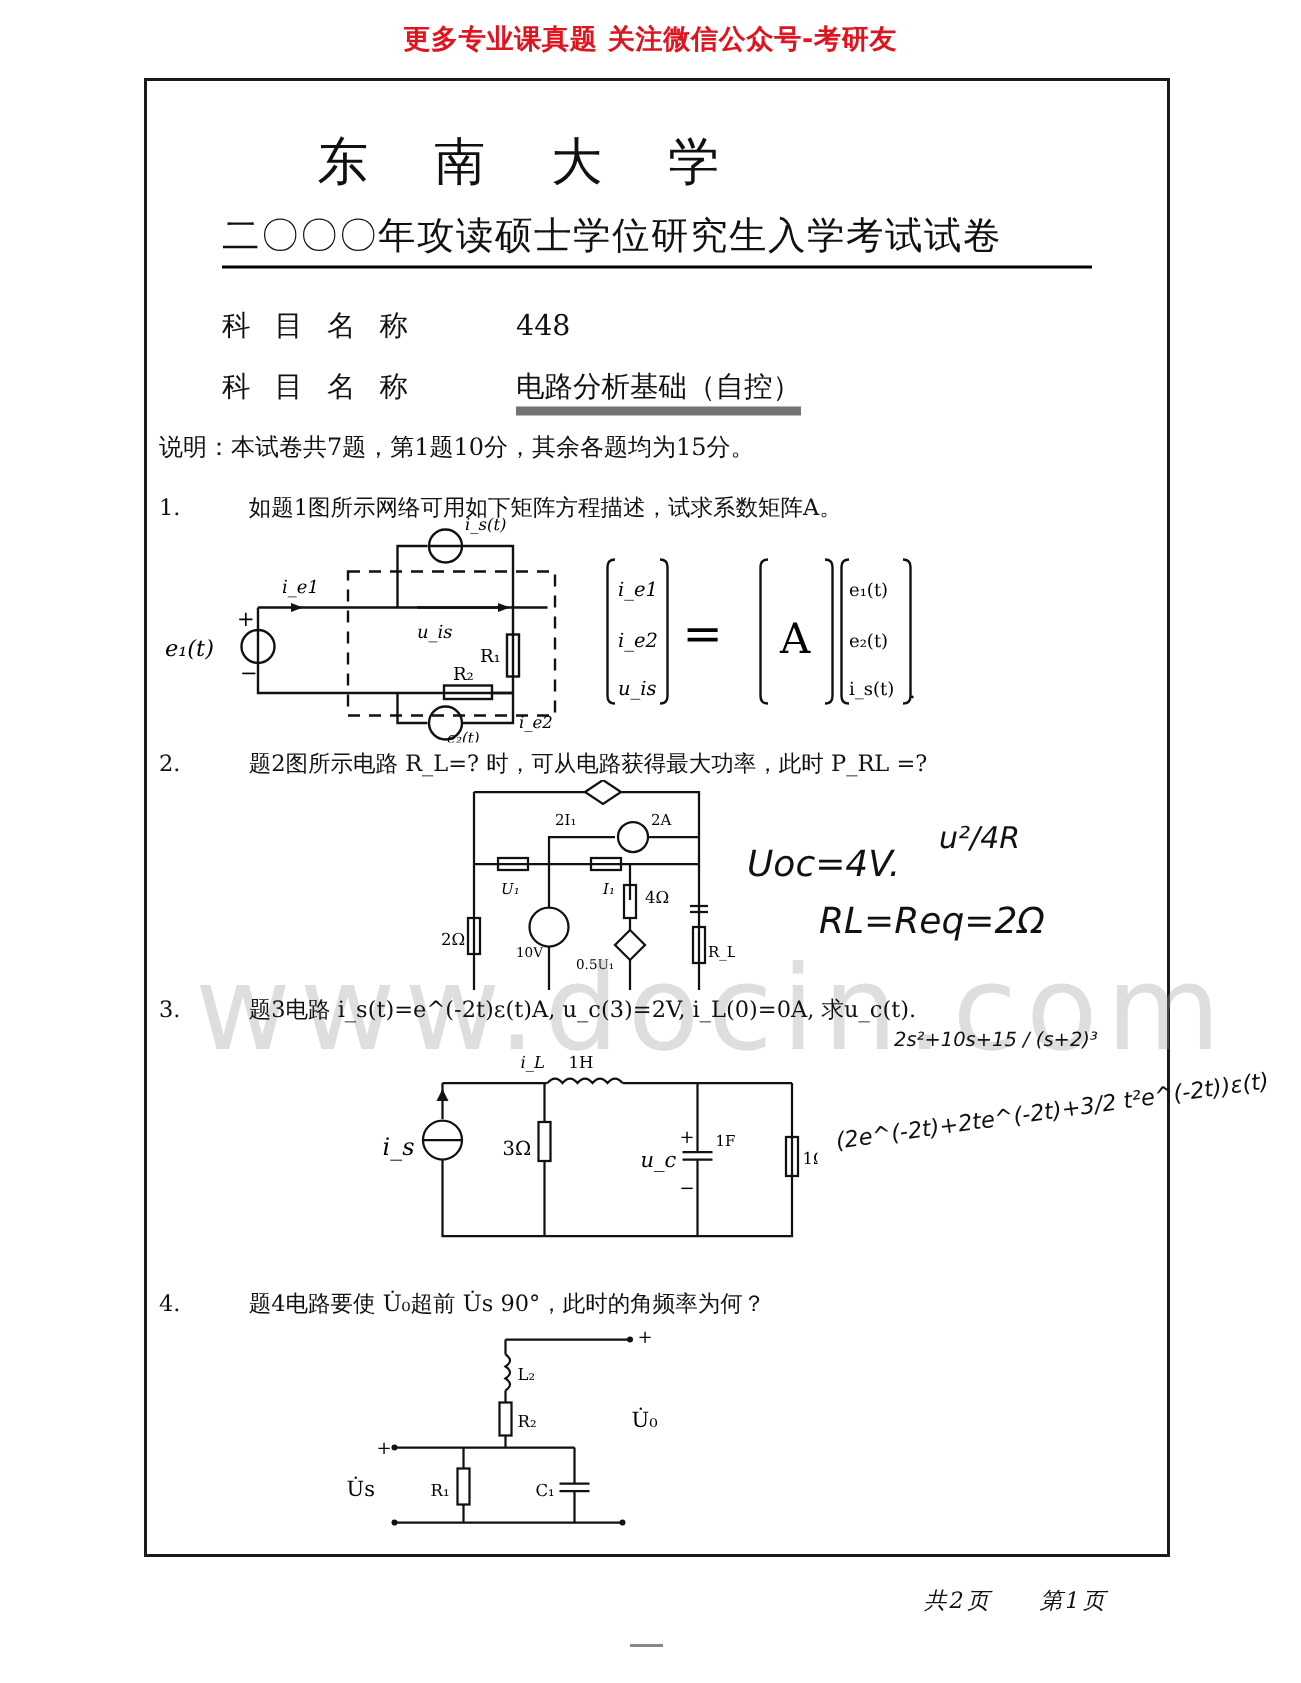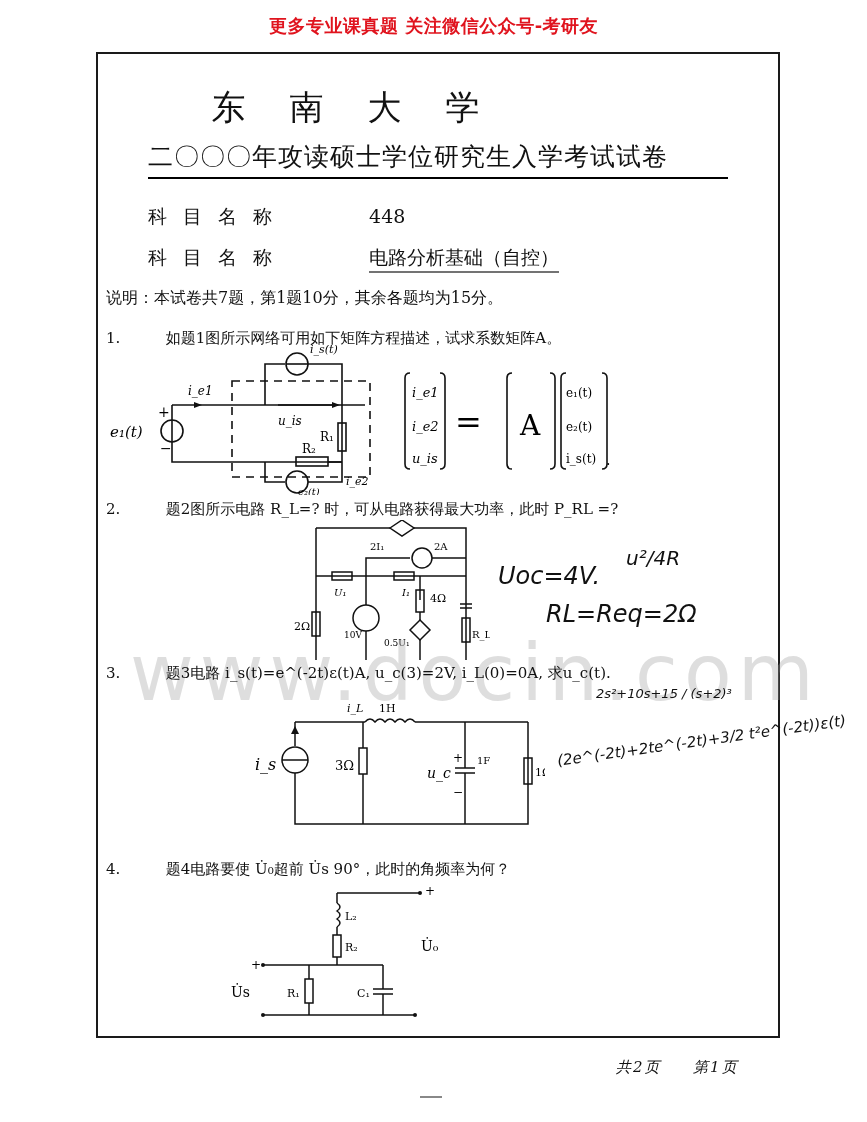--- a/index.html
+++ b/index.html
@@ -7,22 +7,22 @@
          font-family:"DejaVu Serif", "Liberation Serif", serif; color:#111; }
   .abs { position:absolute; }
   .banner { top:14px; left:0; width:867px; text-align:center; color:#e0141e;
             font-family:"DejaVu Sans", "Liberation Sans", sans-serif; font-weight:bold; font-size:18px; letter-spacing:0.5px; }
   .frame { left:96px; top:52px; width:680px; height:982px; border:2px solid #1a1a1a; border-top-width:2px; }
   .uni-title { top:85px; left:0; width:691px; text-align:center; font-size:34px; letter-spacing:44px; text-indent:44px; }
   .exam-title { top:140px; left:148px; width:580px; font-size:25px; letter-spacing:1px;
                 border-bottom:2px solid #000000; padding-bottom:4px; white-space:nowrap; }
   .field-row { left:148px; font-size:19px; white-space:nowrap; }
   .field-label { letter-spacing:16px; display:inline-block; width:190px; }
-  .field-value { display:inline-block;margin-left:25px; }
-  .u-wave { border-bottom:2px solid #737373; }
+  .field-value { display:inline-block; }
+  .u-wave { border-bottom:6px solid #737373; }
   .note { top:288px; left:106px; font-size:16px; white-space:nowrap; }
   .q { left:106px; font-size:15px; white-space:nowrap; }
   .q .num { display:inline-block; width:55px; }
   .hand { font-family:"DejaVu Sans", "Liberation Sans", sans-serif; font-style:italic; color:#111; white-space:nowrap; }
   .footer { top:1058px; left:616px; font-size:15px; font-style:italic; letter-spacing:2px; }
   .watermark { top:628px; left:130px; font-family:"DejaVu Sans", "Liberation Sans", sans-serif; font-size:78px;
                color:rgba(160,160,160,0.35); letter-spacing:6px; white-space:nowrap; pointer-events:none; }
   svg text { font-family:"DejaVu Serif", "Liberation Serif", serif; }
   .center-dash { top:1096px; left:420px; width:22px; height:2px; background:#888; }
 </style>

